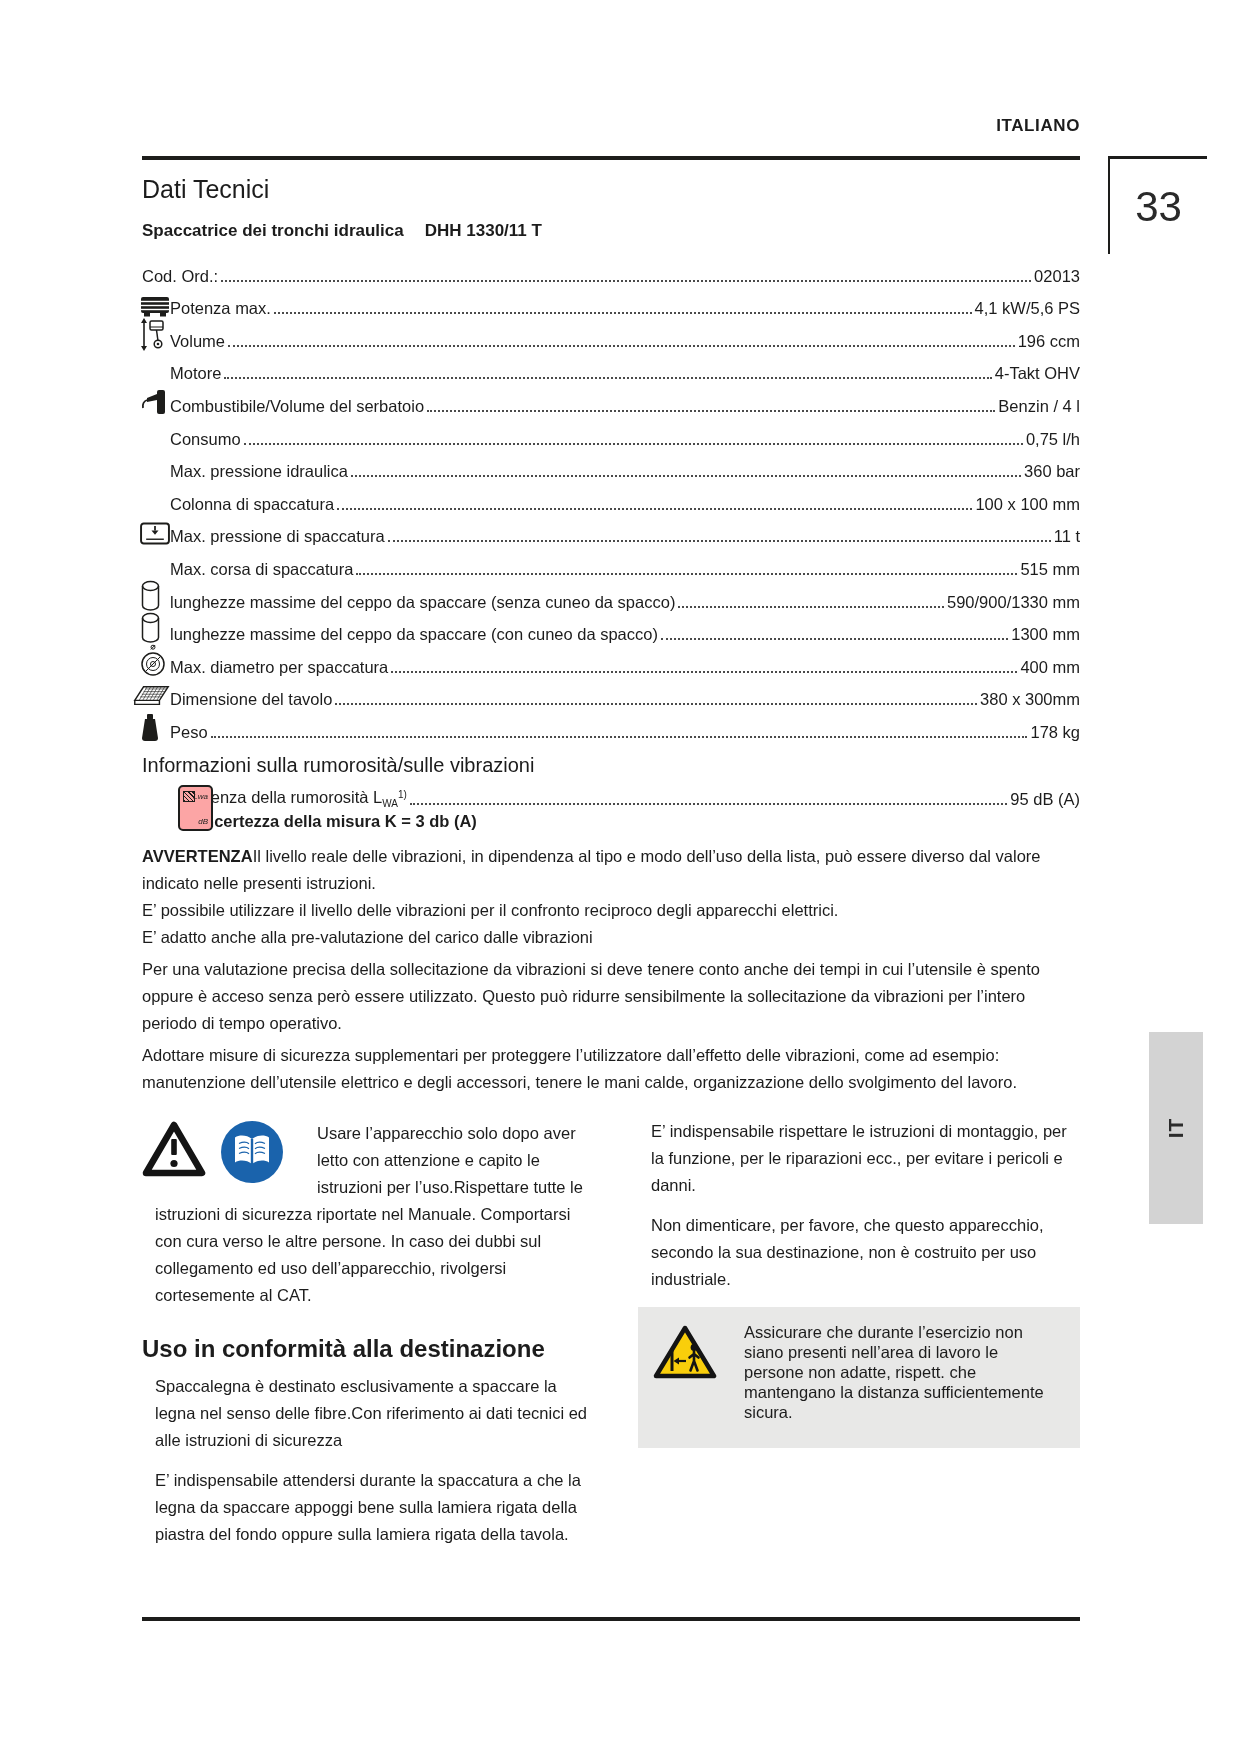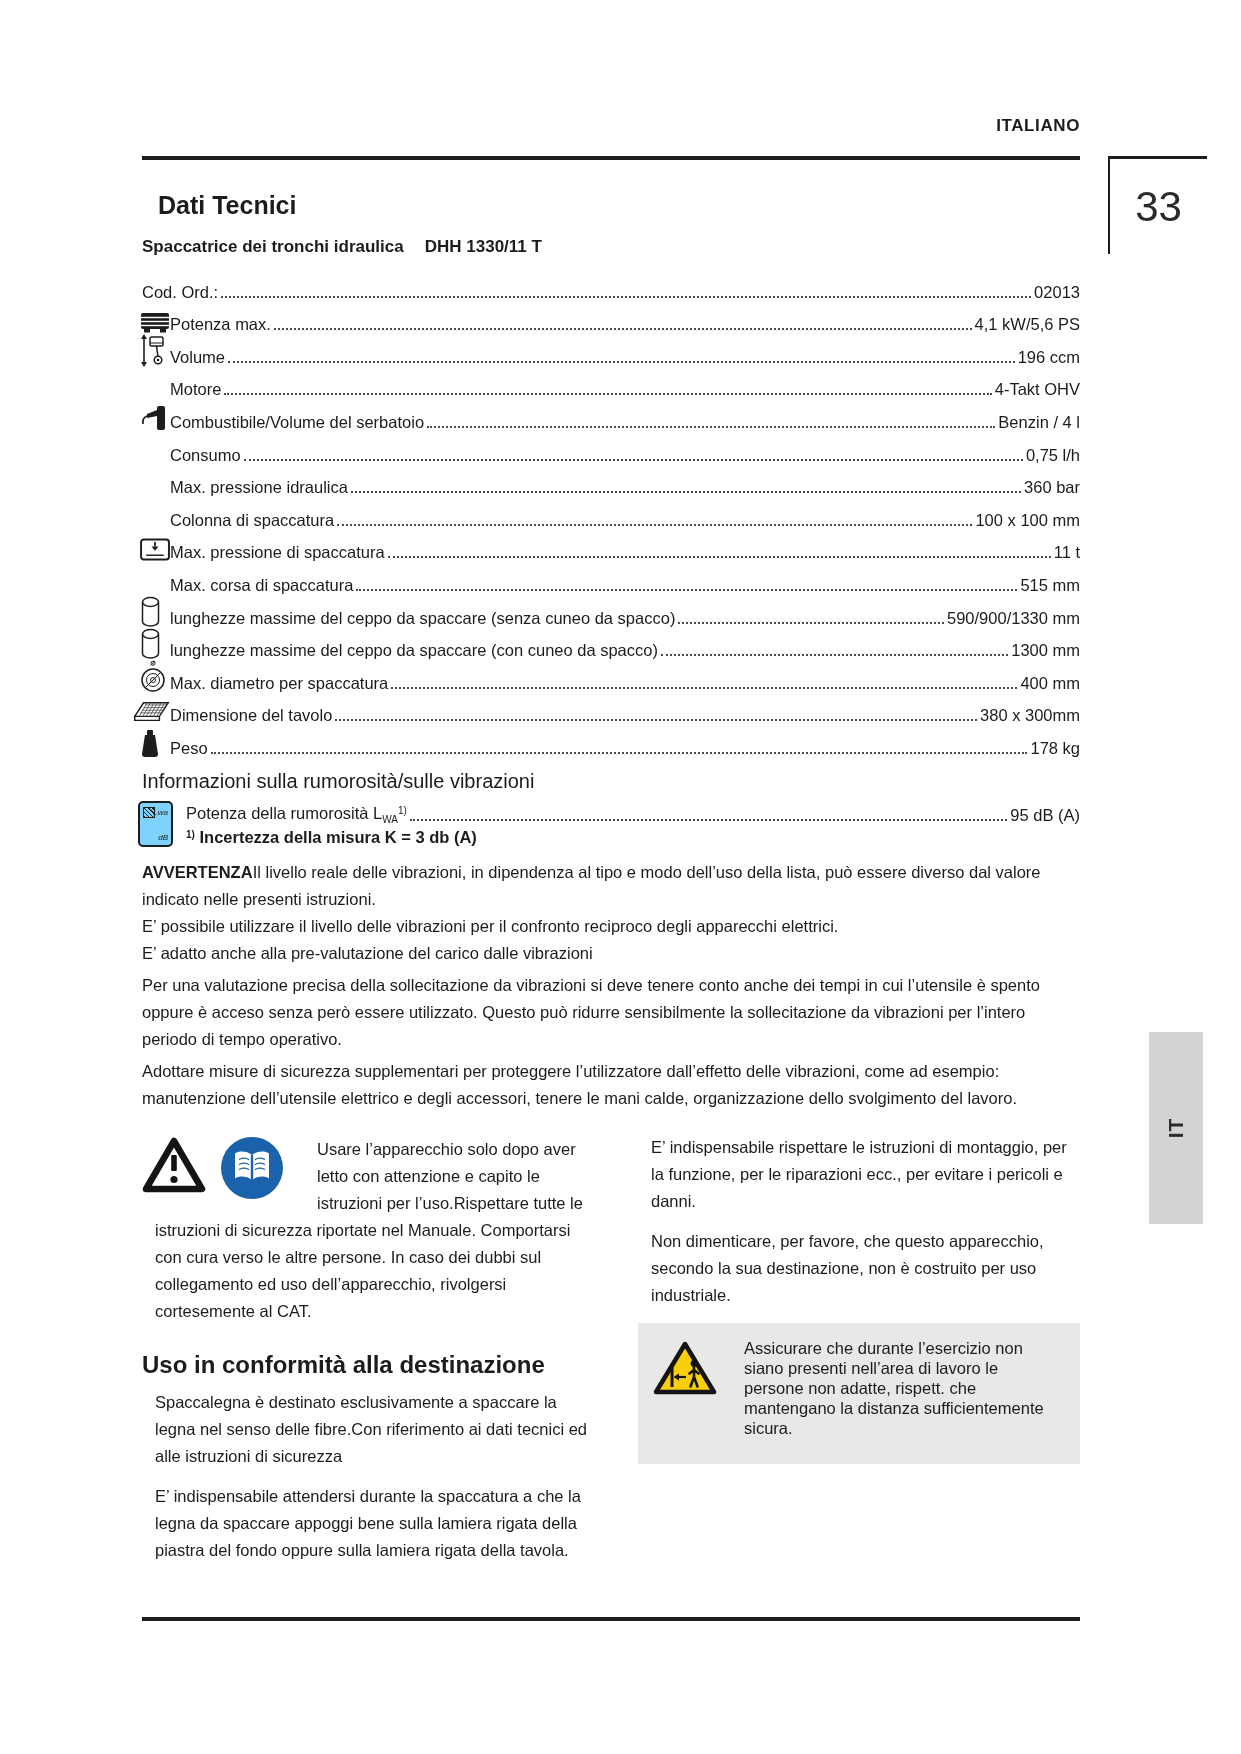--- a/index.html
+++ b/index.html
@@ -11,42 +11,42 @@
   .rule-top{position:absolute;left:142px;top:156px;width:938px;height:4px;background:#1d1d1b;}
   .rule-bottom{position:absolute;left:142px;top:1617px;width:938px;height:3.5px;background:#1d1d1b;}
   .pagenum-box{position:absolute;left:1108px;top:156px;width:97px;height:95px;
         border-top:3.5px solid #1d1d1b;border-left:2.5px solid #1d1d1b;
         display:flex;align-items:center;justify-content:center;font-size:42px;color:#2a2a2a;}
   .it-tab{position:absolute;left:1149px;top:1032px;width:54px;height:192px;background:#d3d3d3;
         display:flex;align-items:center;justify-content:center;}
   .it-tab span{transform:rotate(-90deg);font-weight:bold;font-size:21px;color:#2b2b2b;letter-spacing:1px;}
   
   .content{position:absolute;left:142px;top:174px;width:938px;}
-  h1.title{margin:16px;font-size:25px;line-height:30px;font-weight:bold;}
+  h1.title{margin:0;font-size:25px;line-height:30px;font-weight:normal;}
   .subtitle-row{margin-top:17px;font-size:17px;font-weight:bold;}
   .subtitle-row .sub{display:inline-block;width:278px;}
   
   .rows{margin-top:12px;}
   .row{display:flex;align-items:flex-end;height:32.6px;font-size:16.5px;}
   .row .ico{width:30px;margin-left:-2px;flex:0 0 30px;display:flex;align-items:flex-end;}
   .row .lbl{white-space:nowrap;}
   .row .dots{flex:1;border-bottom:2px dotted #4a4a4a;margin:0 3px 4px 3px;min-width:18px;}
   .row .val{white-space:nowrap;}
   sub.small{font-size:10px;vertical-align:-4px;}
   sup.small{font-size:10px;vertical-align:5px;}
   
   .noise-heading{margin-top:12px;font-size:20px;font-weight:normal;}
   .noise-row{display:flex;align-items:flex-end;font-size:16.5px;margin-top:8px;}
   .noise-row .ico{width:48px;flex:0 0 48px;margin-left:-4px;align-self:flex-start;}
   .noise-lines{flex:1;}
   .noise-l1{display:flex;align-items:flex-end;}
   .noise-l1 .dots{flex:1;border-bottom:2px dotted #4a4a4a;margin:0 3px 4px 3px;}
   .noise-l2{margin-top:3px;font-weight:bold;}
-  .noise-badge{position:relative;display:block;width:35px;height:46px;background:#7dd3fc;
-        border:2.5px solid #1d1d1b;border-radius:5px;box-sizing:border-box;}
+  .noise-badge{position:relative;display:block;width:35px;height:46px;background:#fca5a5;
+        border:2.5px solid #1d1d1b;border-radius:5px;box-sizing:border-box;margin-left:40px;}
   .nb-machine{position:absolute;top:4px;left:3px;width:10px;height:9px;border:1px solid #1d1d1b;
         background:repeating-linear-gradient(45deg,#1d1d1b 0 1px,transparent 1px 3px);}
   .nb-lwa{position:absolute;top:5px;right:3px;font-size:8px;font-style:italic;color:#1d1d1b;}
   .nb-db{position:absolute;bottom:3px;right:3px;font-size:8px;font-style:italic;color:#1d1d1b;}
   
   .para{font-size:16.5px;line-height:27px;margin:13px;}
   .vib{margin-top:12px;}
   .vib p{margin:0;}
   .vib p.gap{margin-top:5px;}
   b.inline{font-weight:bold;}

